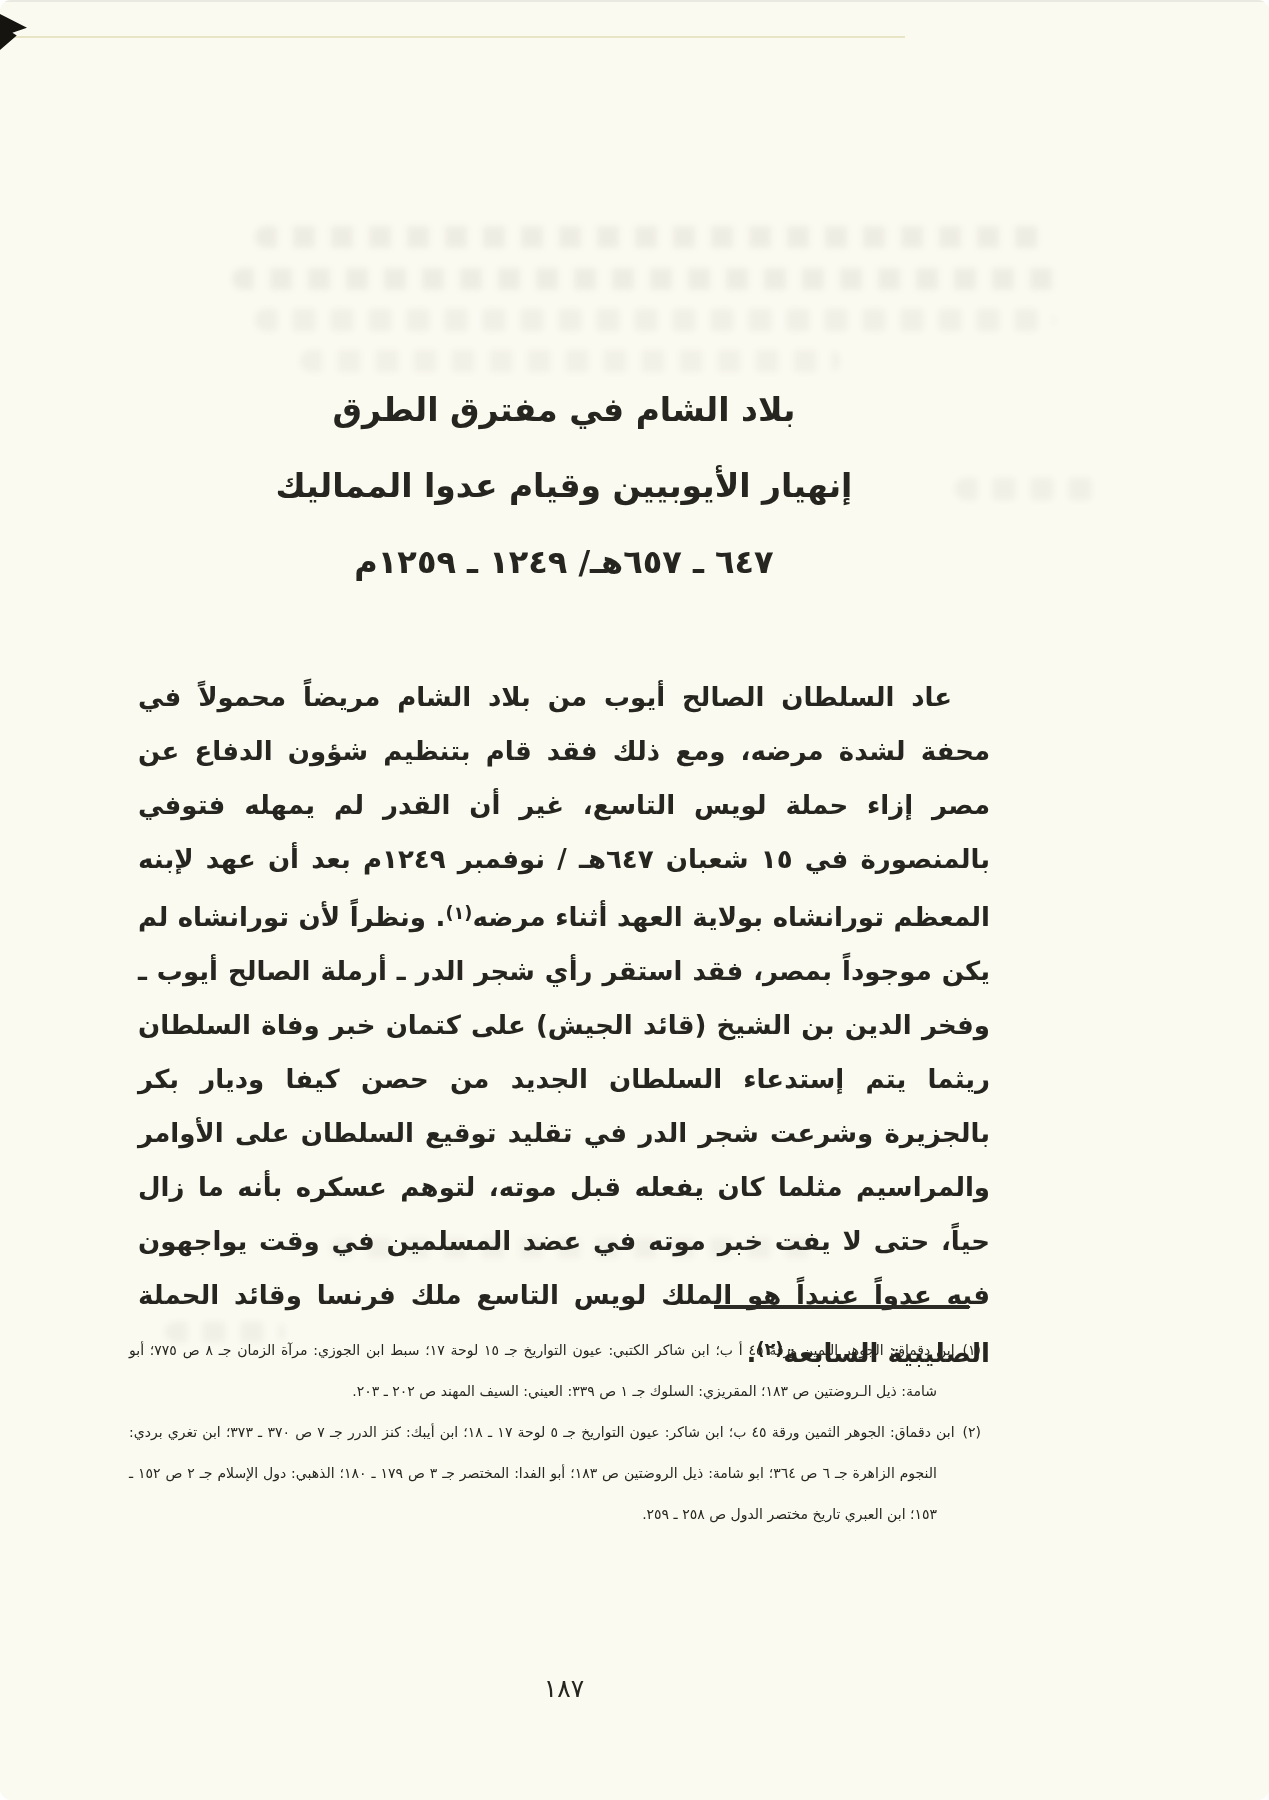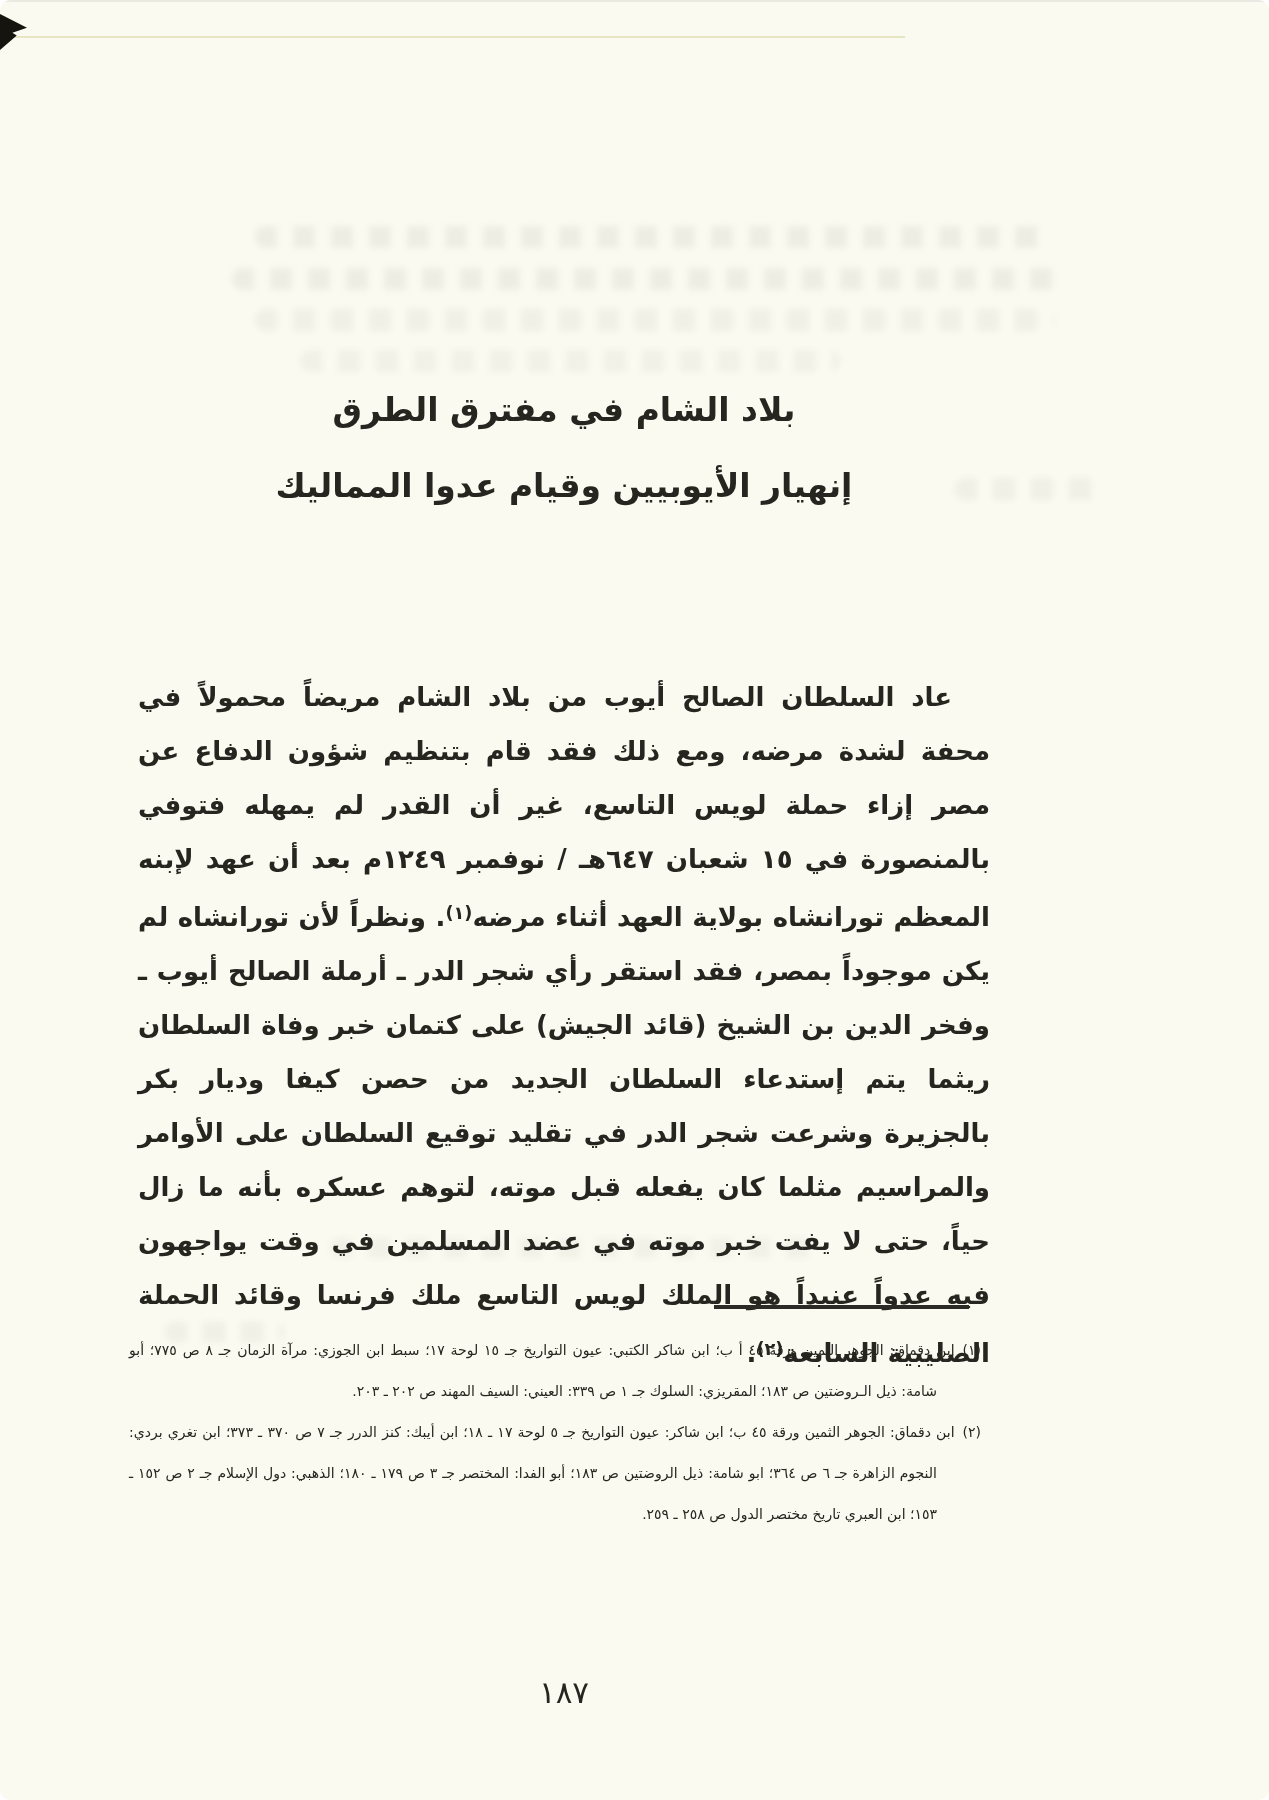--- a/index.html
+++ b/index.html
@@ -55,21 +55,21 @@
   }
   .footnotes{
     position:absolute;top:1330px;right:288px;width:852px;
     font-size:14px;line-height:41px;text-align:justify;
   }
   .footnote{padding-right:44px;text-indent:-44px;margin:0;}
   .footnote .fn-marker{padding-left:8px;}
 
   .page-number{
     position:absolute;top:1674px;right:279px;width:852px;
-    text-align:center;font-size:31px;letter-spacing:2px;
+    text-align:center;font-size:25px;letter-spacing:2px;
   }
 </style>
 </head>
 <body>
 
 <div class="page">
 
   <div class="top-edge"></div>
   <div class="scan-line"></div>
   <div class="corner-mark"></div>
@@ -78,20 +78,21 @@
   <div class="ghost g2"></div>
   <div class="ghost g3"></div>
   <div class="ghost g4"></div>
   <div class="ghost g5"></div>
   <div class="ghost g6"></div>
   <div class="ghost g7"></div>
 
   <header class="title-block">
     <h1 class="title-line">بلاد الشام في مفترق الطرق</h1>
     <h2 class="title-line">إنهيار الأيوبيين وقيام عدوا المماليك</h2>
+    <h2 class="title-line title-dates">٦٤٧ ـ ٦٥٧هـ/ ١٢٤٩ ـ ١٢٥٩م</h2>
   </header>
 
   <p class="body-text"><span>عاد السلطان الصالح أيوب من بلاد الشام مريضاً محمولاً في محفة لشدة مرضه، ومع ذلك فقد قام بتنظيم شؤون الدفاع عن مصر إزاء حملة لويس التاسع، غير أن القدر لم يمهله فتوفي بالمنصورة في ١٥ شعبان ٦٤٧هـ / نوفمبر ١٢٤٩م بعد أن عهد لإبنه المعظم تورانشاه بولاية العهد أثناء مرضه</span><sup class="fn-ref">(١)</sup><span>. ونظراً لأن تورانشاه لم يكن موجوداً بمصر، فقد استقر رأي شجر الدر ـ أرملة الصالح أيوب ـ وفخر الدين بن الشيخ (قائد الجيش) على كتمان خبر وفاة السلطان ريثما يتم إستدعاء السلطان الجديد من حصن كيفا وديار بكر بالجزيرة وشرعت شجر الدر في تقليد توقيع السلطان على الأوامر والمراسيم مثلما كان يفعله قبل موته، لتوهم عسكره بأنه ما زال حياً، حتى لا يفت خبر موته في عضد المسلمين في وقت يواجهون فيه عدواً عنيداً هو الملك لويس التاسع ملك فرنسا وقائد الحملة الصليبية السابعة</span><sup class="fn-ref">(٢)</sup><span>.</span></p>
 
   <div class="fn-rule"></div>
 
   <section class="footnotes">
     <p class="footnote"><span class="fn-marker">(١)</span><span>ابن دقماق: الجوهر الثمين ورقة ٤٥ أ ب؛ ابن شاكر الكتبي: عيون التواريخ جـ ١٥ لوحة ١٧؛ سبط ابن الجوزي: مرآة الزمان جـ ٨ ص ٧٧٥؛ أبو شامة: ذيل الـروضتين ص ١٨٣؛ المقريزي: السلوك جـ ١ ص ٣٣٩: العيني: السيف المهند ص ٢٠٢ ـ ٢٠٣.</span></p>
     <p class="footnote"><span class="fn-marker">(٢)</span><span>ابن دقماق: الجوهر الثمين ورقة ٤٥ ب؛ ابن شاكر: عيون التواريخ جـ ٥ لوحة ١٧ ـ ١٨؛ ابن أيبك: كنز الدرر جـ ٧ ص ٣٧٠ ـ ٣٧٣؛ ابن تغري بردي: النجوم الزاهرة جـ ٦ ص ٣٦٤؛ ابو شامة: ذيل الروضتين ص ١٨٣؛ أبو الفدا: المختصر جـ ٣ ص ١٧٩ ـ ١٨٠؛ الذهبي: دول الإسلام جـ ٢ ص ١٥٢ ـ ١٥٣؛ ابن العبري تاريخ مختصر الدول ص ٢٥٨ ـ ٢٥٩.</span></p>
   </section>

